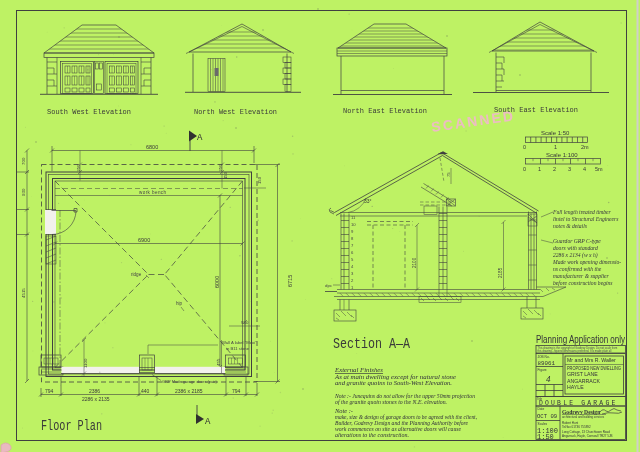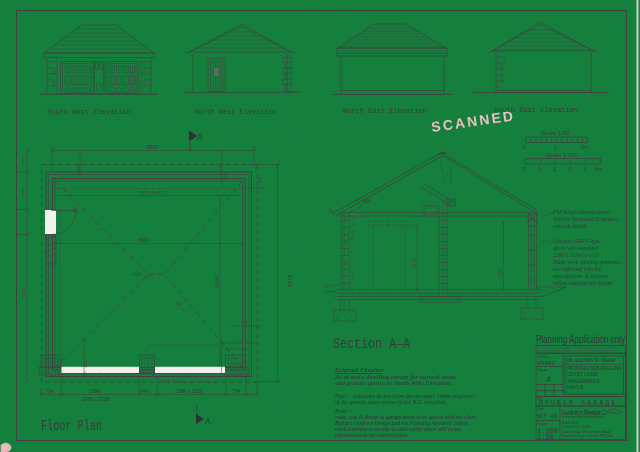--- a/index.html
+++ b/index.html
@@ -1,16 +1,16 @@
 <!DOCTYPE html>
 <html><head>
 <meta charset="utf-8">
 <style>
   html,body{margin:0;padding:0;background:#fff;}
-  #page{width:640px;height:452px;position:relative;background:#15803d;overflow:hidden;
+  #page{width:640px;height:452px;position:relative;background:#bef264;overflow:hidden;
         font-family:"Liberation Sans",sans-serif;}
   svg{position:absolute;top:0;left:0;filter:blur(0.22px);}
 </style>
 </head>
 <body>
 <div id="page">
 <svg width="640" height="452" viewBox="0 0 640 452">
   <defs>
     <clipPath id="swroof">
           <polygon points="44,53 82,25 116,25 154,53"></polygon>

